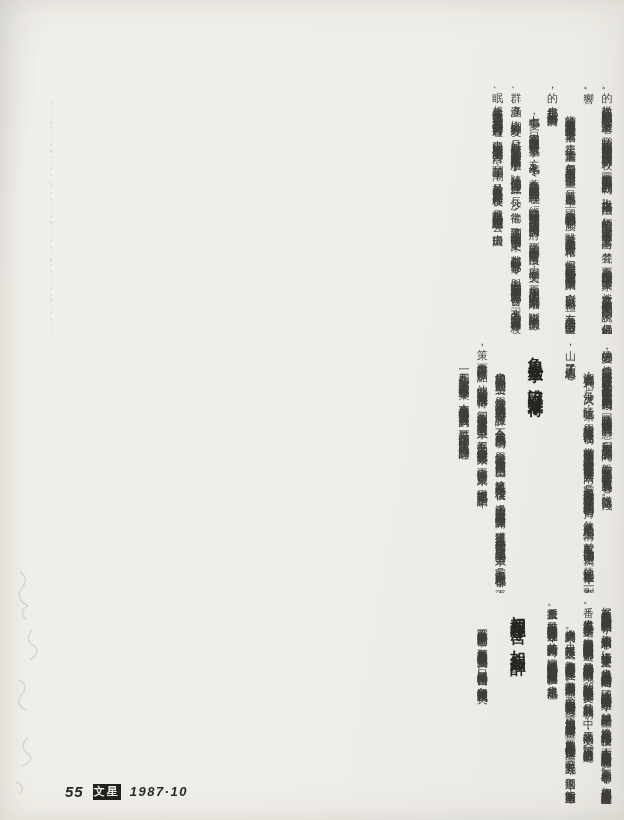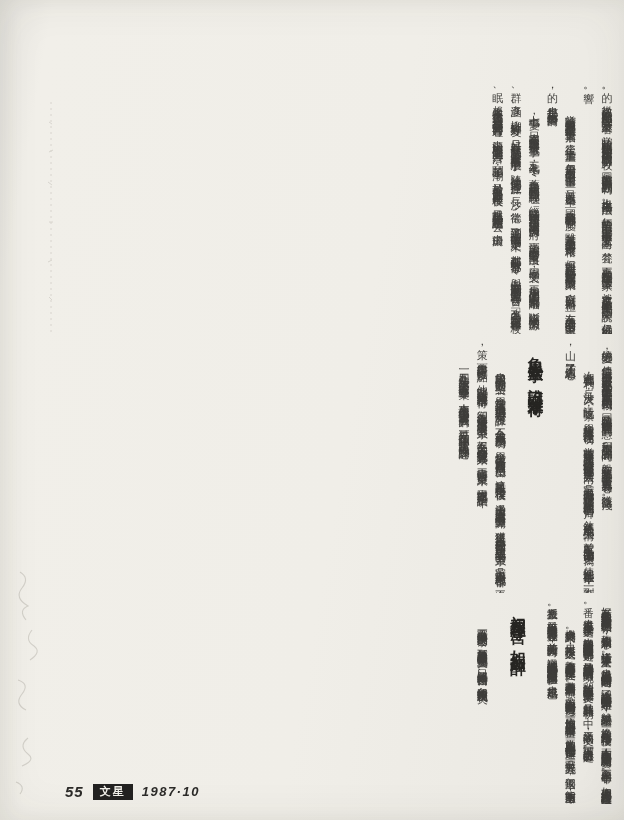--- a/index.html
+++ b/index.html
@@ -43,21 +43,21 @@
     position:absolute;left:53px;top:783px;
     display:flex;align-items:center;gap:9px;
     font-family:"Liberation Sans","DejaVu Sans",sans-serif;
     color:#2c2b29;
     margin-left:12px;
   }
   .pagenum{font-size:15px;font-weight:bold;font-style:italic;letter-spacing:1px;}
   .logo{
     background:#232221;color:#f2f0ea;
     font-size:11px;font-weight:bold;
-    padding:2px 7px 3px;line-height:11px;
+    padding:2px 1px 3px;line-height:11px;
     letter-spacing:2px;
   }
   .issue{font-size:13px;font-weight:bold;font-style:italic;letter-spacing:1.5px;}
   .ghost{position:absolute;pointer-events:none;filter:blur(.6px);}
 </style>
 </head>
 <body>
 
 <div class="page">
 

